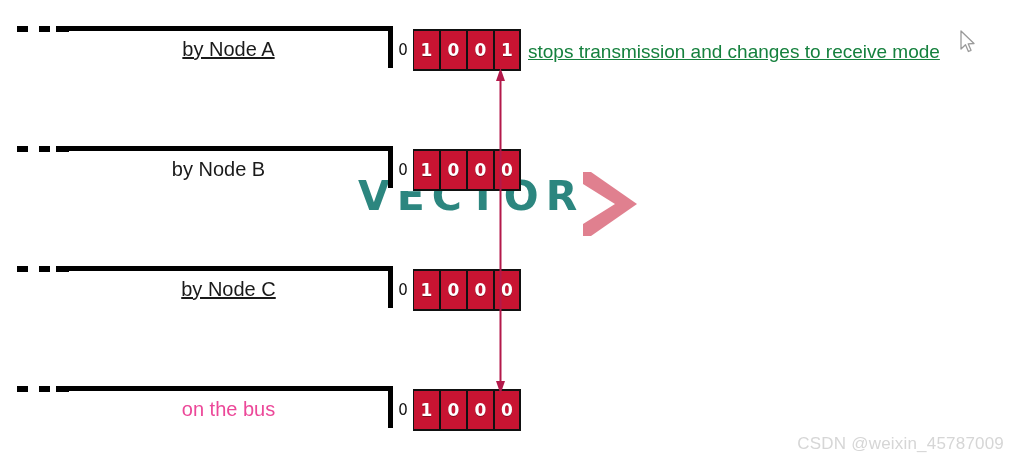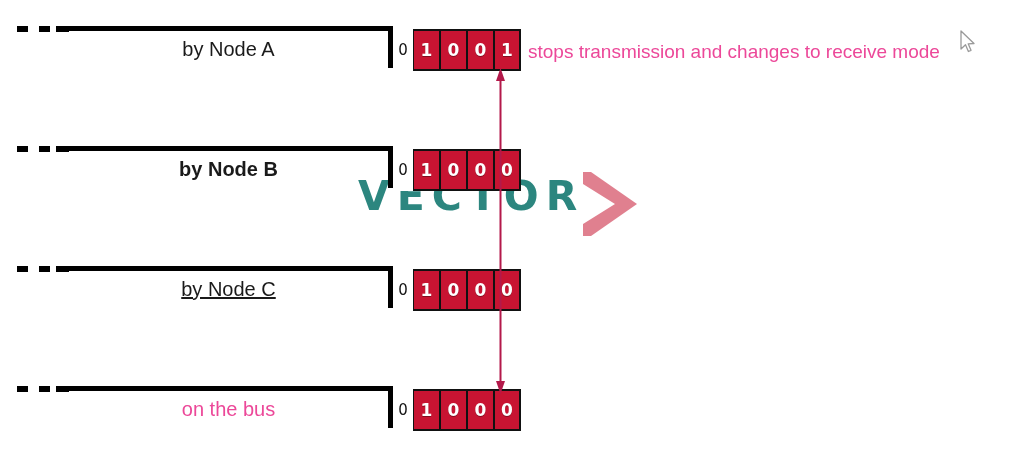--- a/index.html
+++ b/index.html
@@ -173,23 +173,24 @@
     z-index: 4;
     pointer-events: none;
   }
 
   
   .note {
     position: absolute;
     left: 528px;
     top: 41px;
     font-size: 19px;
-    color: #ec4899;
+    color: #15803d;
     white-space: nowrap;
     z-index: 5;
+    text-decoration: underline;
   }
 
   
   .cursor {
     position: absolute;
     left: 960px;
     top: 30px;
     width: 16px;
     height: 24px;
     z-index: 7;
@@ -212,39 +213,39 @@
   <div id="rows-host">
       <div class="row" style="top: 26px;">
         <div class="lead-dashes">
           <div class="dash d1"></div>
           <div class="dash d2"></div>
           <div class="dash d3"></div>
         </div>
         <div class="line-high" style="width: 319px;"></div>
         <div class="line-fall" style="left: 388px;"></div>
         <div class="line-low" style="left: 388px; width: 27px;"></div>
-        <div class="row-label" style="left: 69px; width: 319px;">by Node A</div>
+        <div class="row-label" style="left: 69px; width: 319px; text-decoration: underline;">by Node A</div>
         <div class="bitfield" style="left: 393px;">
           <div class="bit zero-lead">0</div>
           <div class="bit red">1</div>
           <div class="bit red">0</div>
           <div class="bit red">0</div>
           <div class="bit red">1</div>
         </div>
       </div>
       <div class="row" style="top: 146px;">
         <div class="lead-dashes">
           <div class="dash d1"></div>
           <div class="dash d2"></div>
           <div class="dash d3"></div>
         </div>
         <div class="line-high" style="width: 319px;"></div>
         <div class="line-fall" style="left: 388px;"></div>
         <div class="line-low" style="left: 388px; width: 27px;"></div>
-        <div class="row-label" style="left: 69px; width: 319px; font-weight: bold;">by Node B</div>
+        <div class="row-label" style="left: 59px; width: 319px;">by Node B</div>
         <div class="bitfield" style="left: 393px;">
           <div class="bit zero-lead">0</div>
           <div class="bit red">1</div>
           <div class="bit red">0</div>
           <div class="bit red">0</div>
           <div class="bit red">0</div>
         </div>
       </div>
       <div class="row" style="top: 266px;">
         <div class="lead-dashes">
@@ -289,14 +290,15 @@
     <polygon points="4.5,0 0,13 9,13" fill="#b3194a"></polygon>
     <polygon points="4.5,326 0,313 9,313" fill="#b3194a"></polygon>
   </svg>
 
   <div class="note">stops transmission and changes to receive mode</div>
 
   <svg class="cursor" viewBox="0 0 16 24">
     <polygon points="1,1 1,19 5.5,14.8 8.4,21.5 11,20.3 8.2,13.8 14,13.5" fill="#ffffff" stroke="#9a9a9a" stroke-width="1.3" stroke-linejoin="round"></polygon>
   </svg>
 
+  <div class="csdn-watermark">CSDN @weixin_45787009</div>
 
 </div>
 
 </body></html>

